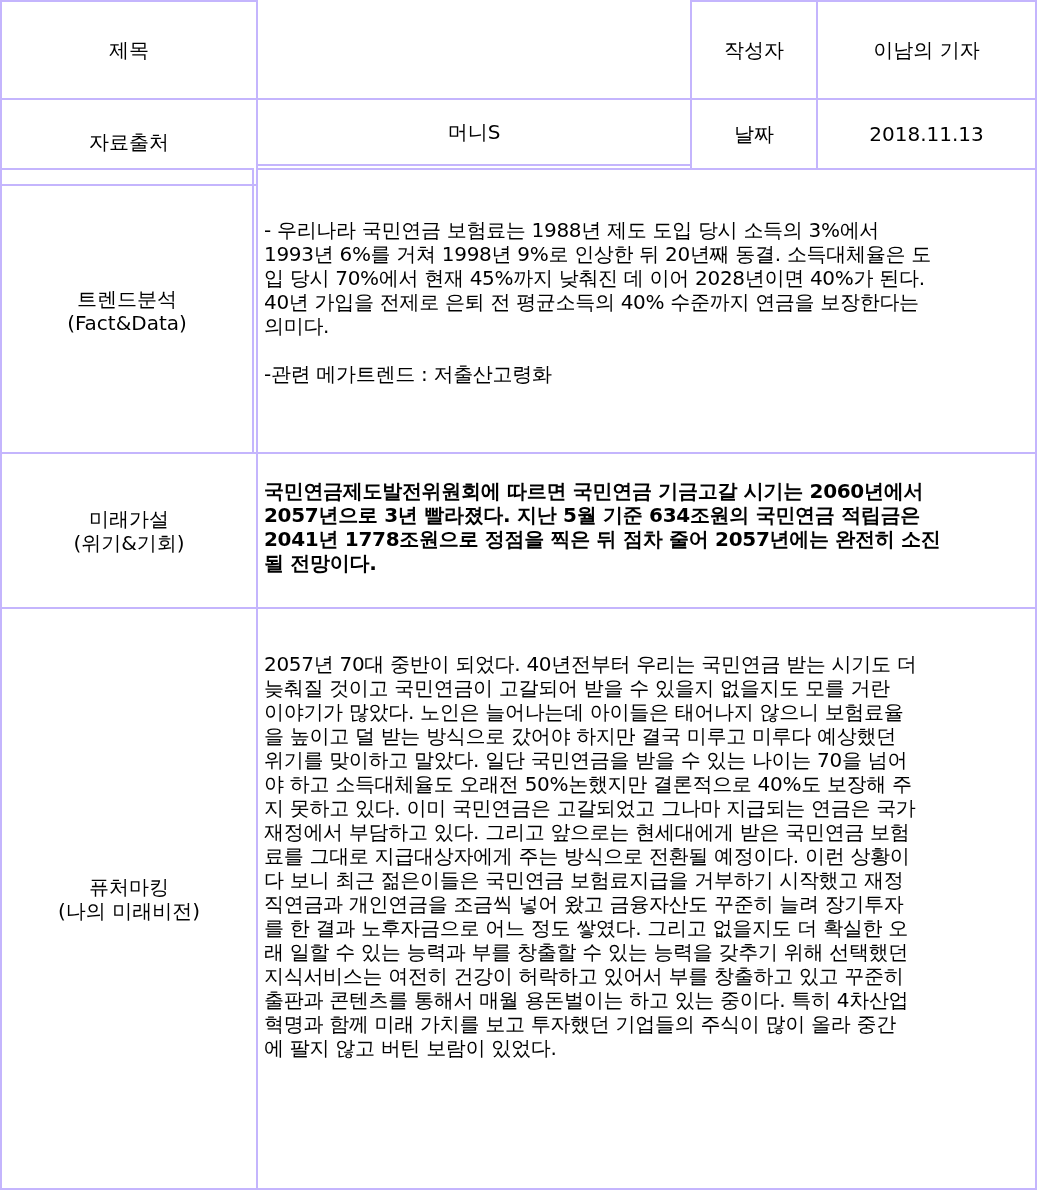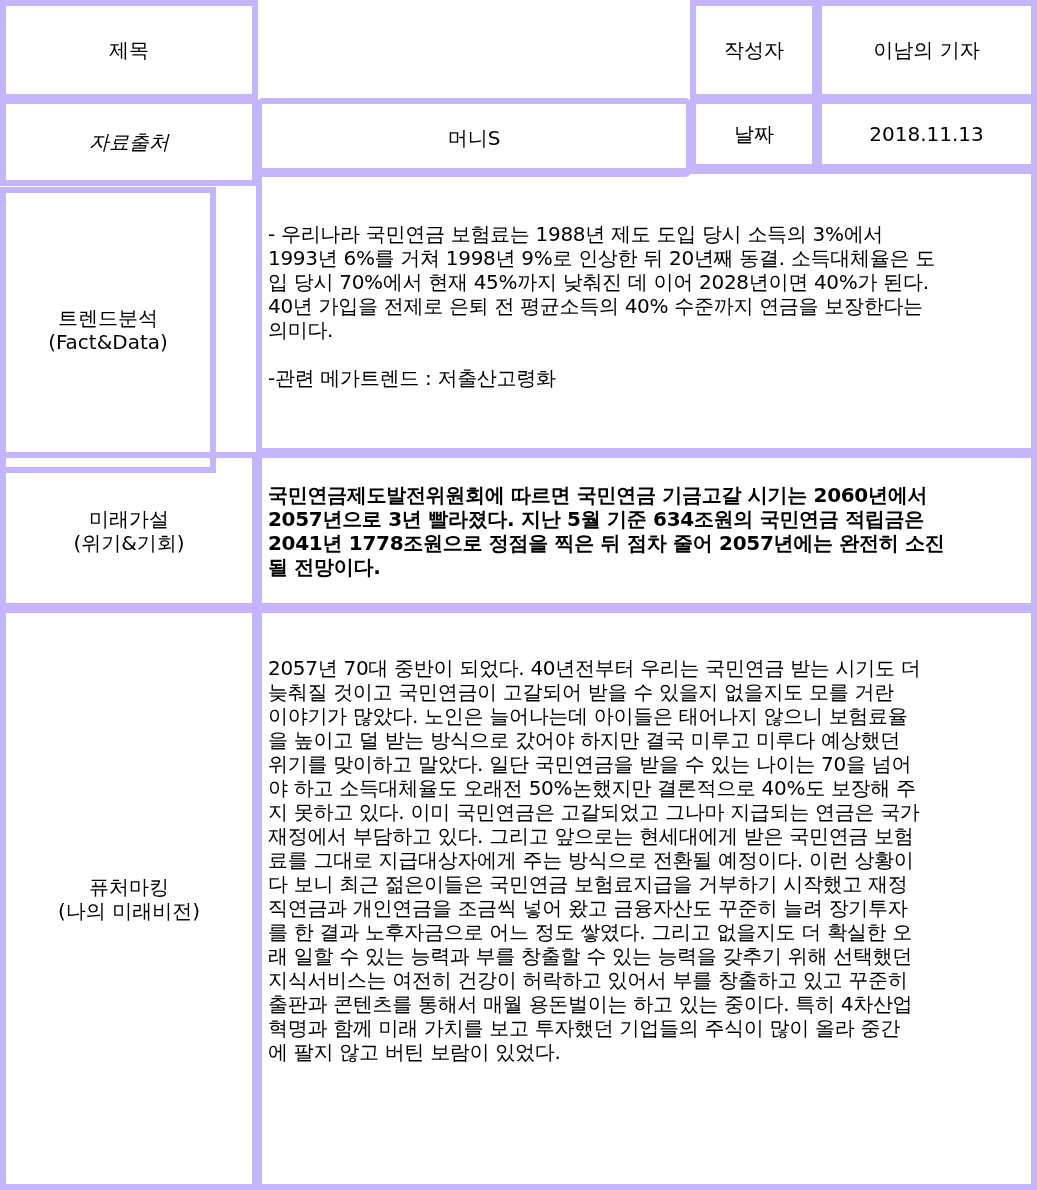--- a/index.html
+++ b/index.html
@@ -1,18 +1,18 @@
 <!DOCTYPE html>
 <html><head>
 <meta charset="utf-8">
 <style>
   html, body { margin: 0; padding: 0; background: #ffffff; }
   body { width: 1037px; height: 1190px; overflow: hidden; font-family: "DejaVu Sans", "Liberation Sans", sans-serif; color: #000; }
   .sheet { position: relative; width: 1037px; height: 1190px; box-sizing: border-box; }
-  .cell { position: absolute; box-sizing: border-box; border: 6px solid #c4b5fd; display: flex; align-items: center; justify-content: center; text-align: center; font-size: 20px; line-height: 24px; }
+  .cell { position: absolute; box-sizing: border-box; border: 2px solid #c4b5fd; display: flex; align-items: center; justify-content: center; text-align: center; font-size: 20px; line-height: 24px; }
   .cell.left { justify-content: flex-start; text-align: left; align-items: flex-start; padding: 0 6px; }
   .lines { display: flex; flex-direction: column; }
   .line { white-space: pre; letter-spacing: -0.3px; }
   .blank { height: 24px; }
   .label { display: flex; flex-direction: column; align-items: center; }
 </style>
 </head>
 <body>
 
 <div class="sheet">
@@ -20,34 +20,34 @@
   <div class="cell" style="left:0;top:0;width:258px;height:100px;">
     <span>제목</span>
   </div>
   <div class="cell" style="left:690px;top:0;width:128px;height:100px;">
     <span>작성자</span>
   </div>
   <div class="cell" style="left:816px;top:0;width:221px;height:100px;">
     <span>이남의 기자</span>
   </div>
 
-  <div class="cell" style="left:0;top:98px;width:258px;height:88px;font-style:italic;">
+  <div class="cell" style="left:0;top:98px;width:258px;height:88px;">
     <span>자료출처</span>
   </div>
-  <div class="cell" style="left:256px;top:98px;width:436px;height:79px;border-radius:7px;">
+  <div class="cell" style="left:256px;top:98px;width:436px;height:68px;">
     <span>머니S</span>
   </div>
   <div class="cell" style="left:690px;top:98px;width:128px;height:72px;">
     <span>날짜</span>
   </div>
   <div class="cell" style="left:816px;top:98px;width:221px;height:72px;">
     <span>2018.11.13</span>
   </div>
 
-  <div class="cell" style="left:0;top:168px;width:216px;height:286px;margin-top:19px;">
+  <div class="cell" style="left:0;top:168px;width:254px;height:286px;">
     <div class="label">
       <span>트렌드분석</span>
       <span>(Fact&amp;Data)</span>
     </div>
   </div>
   <div class="cell left" style="left:256px;top:168px;width:781px;height:286px;padding-top:48px;">
     <div class="lines">
       <span class="line">- 우리나라 국민연금 보험료는 1988년 제도 도입 당시 소득의 3%에서</span>
       <span class="line">1993년 6%를 거쳐 1998년 9%로 인상한 뒤 20년째 동결. 소득대체율은 도</span>
       <span class="line">입 당시 70%에서 현재 45%까지 낮춰진 데 이어 2028년이면 40%가 된다.</span>

